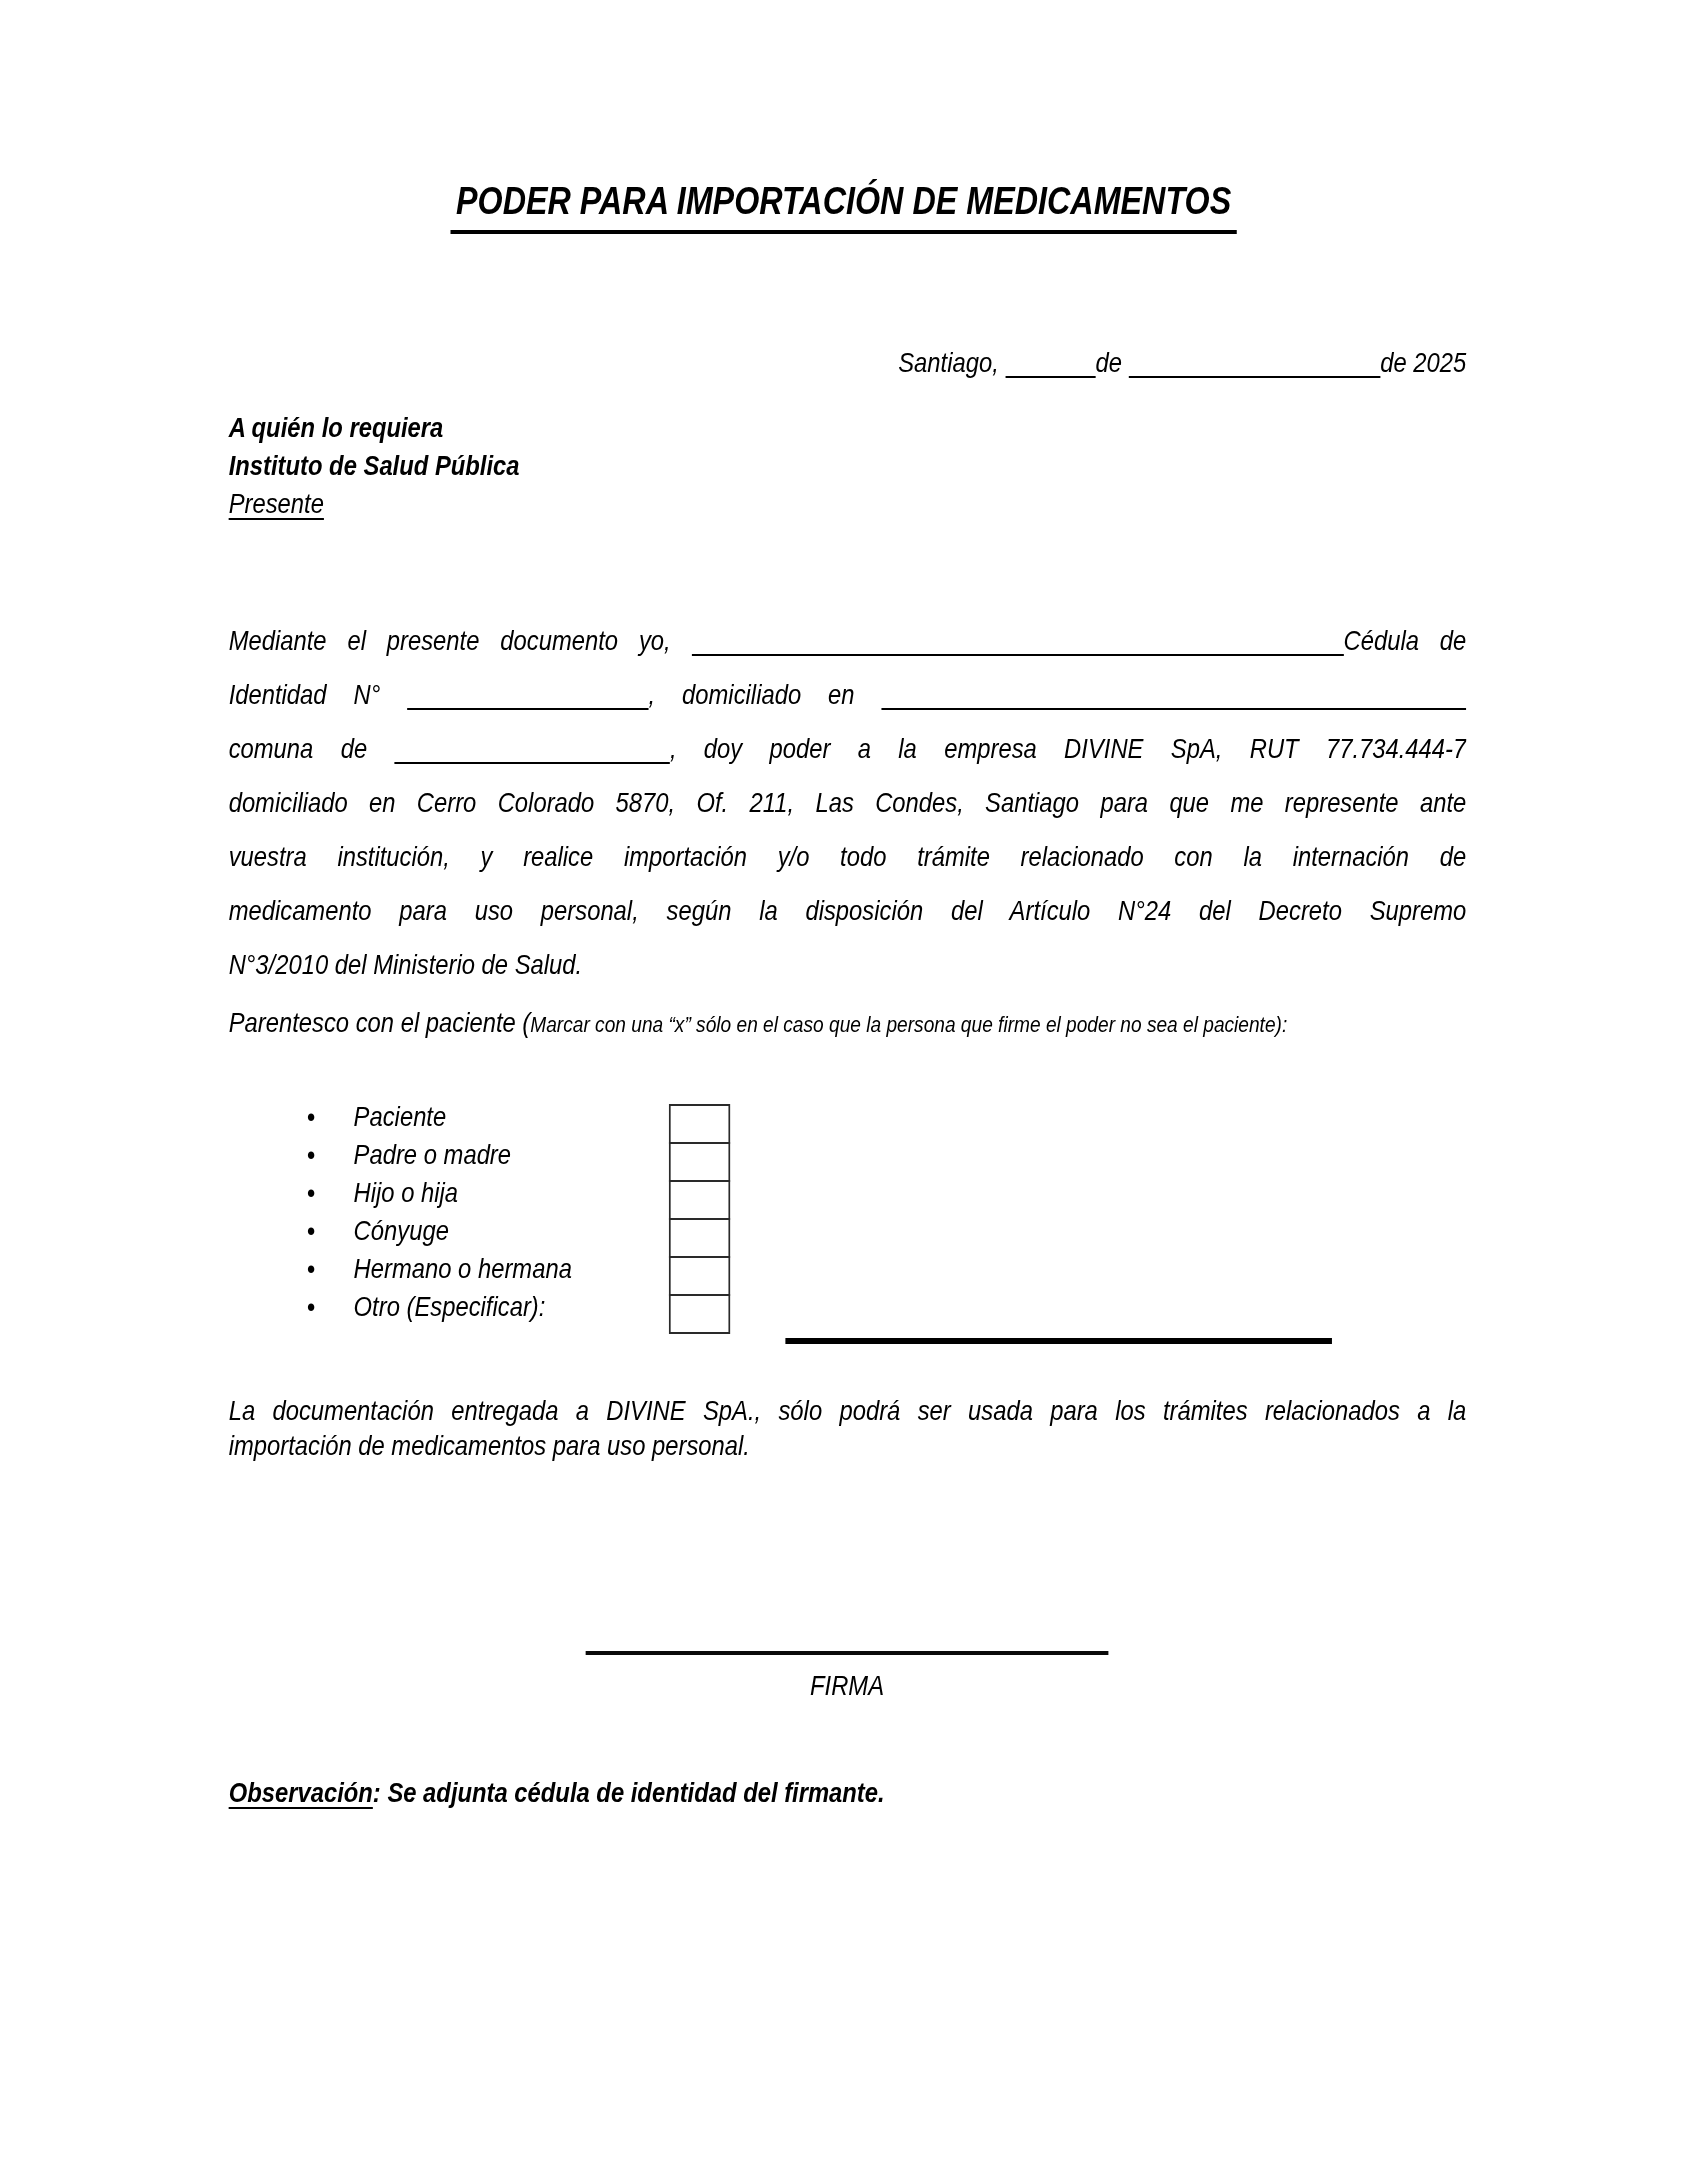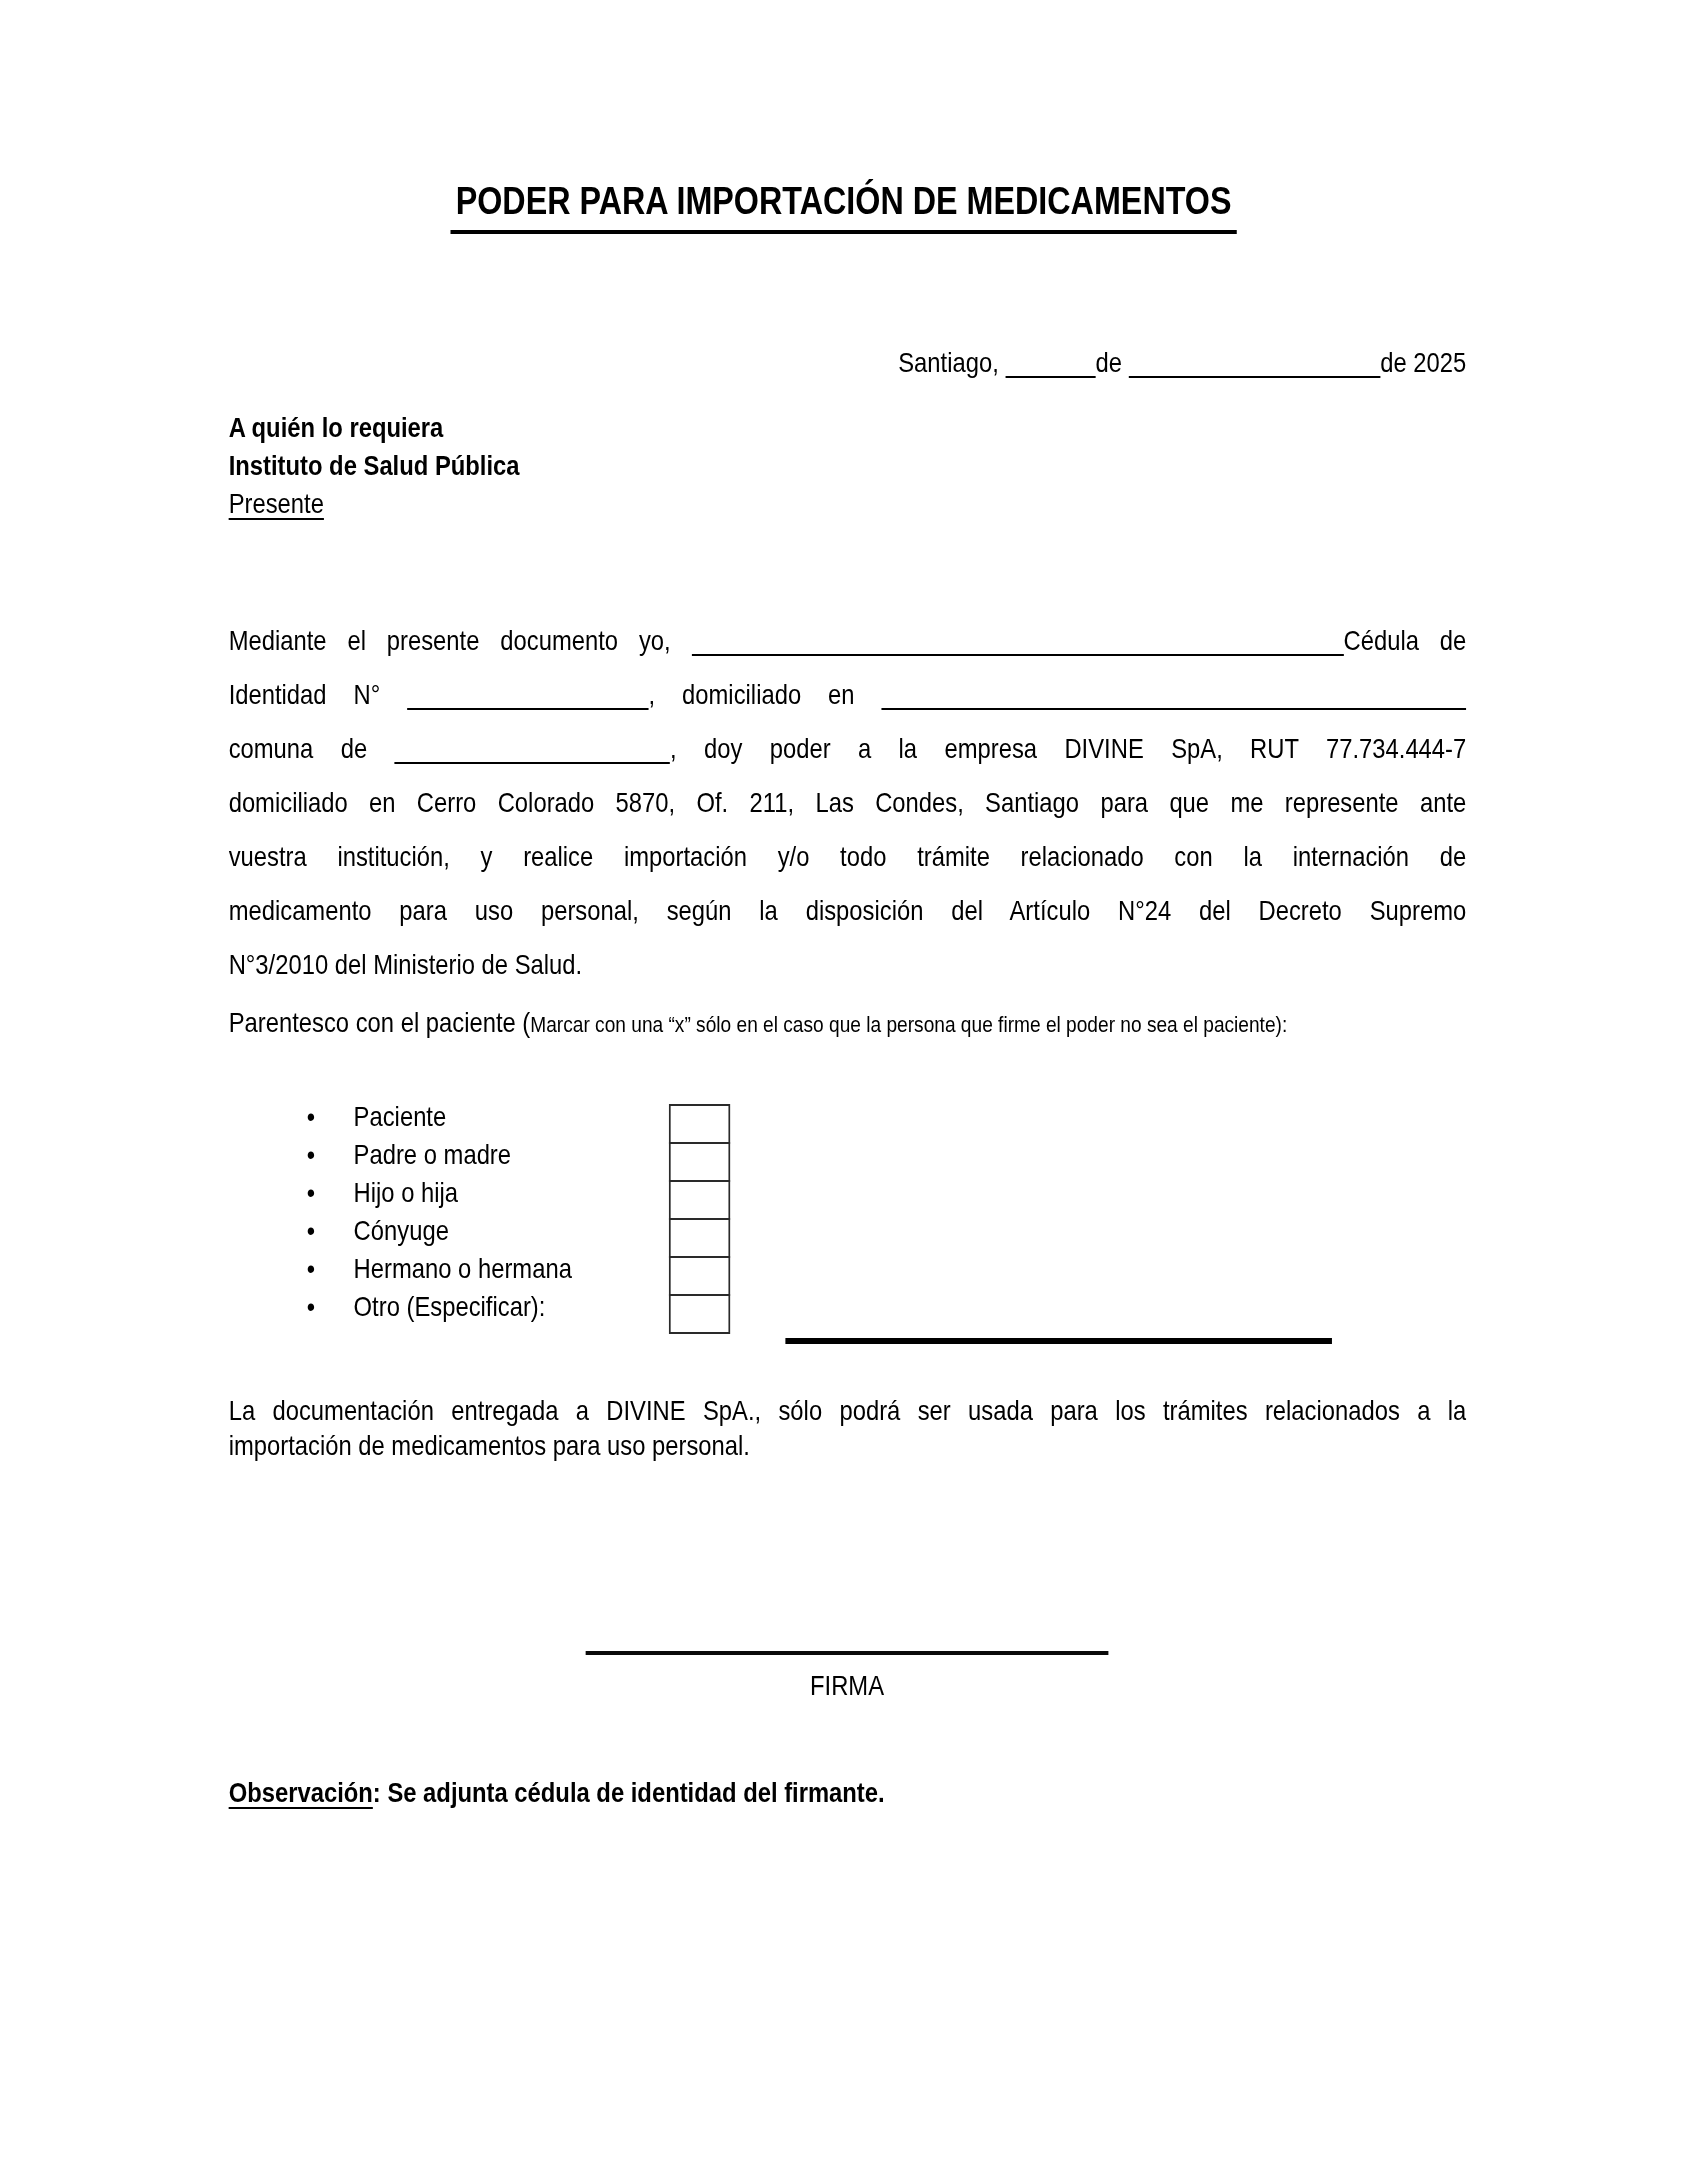--- a/index.html
+++ b/index.html
@@ -3,20 +3,21 @@
 <meta charset="utf-8">
 <style>
   html,body{margin:0;padding:0;background:#888;}
   .sheet{
     position:relative;
     width:1687px;height:2183px;
     background:#ffffff;
     overflow:hidden;
     font-family:"Liberation Sans","DejaVu Sans",sans-serif;
     color:#000;
+    font-style:italic;
   }
   
   .pg{
     position:absolute;left:0;top:0;
     width:1985px;height:2183px;
     transform:scaleX(0.85);
     transform-origin:0 0;
   }
   .abs{position:absolute;}
   .b{font-weight:bold;}

